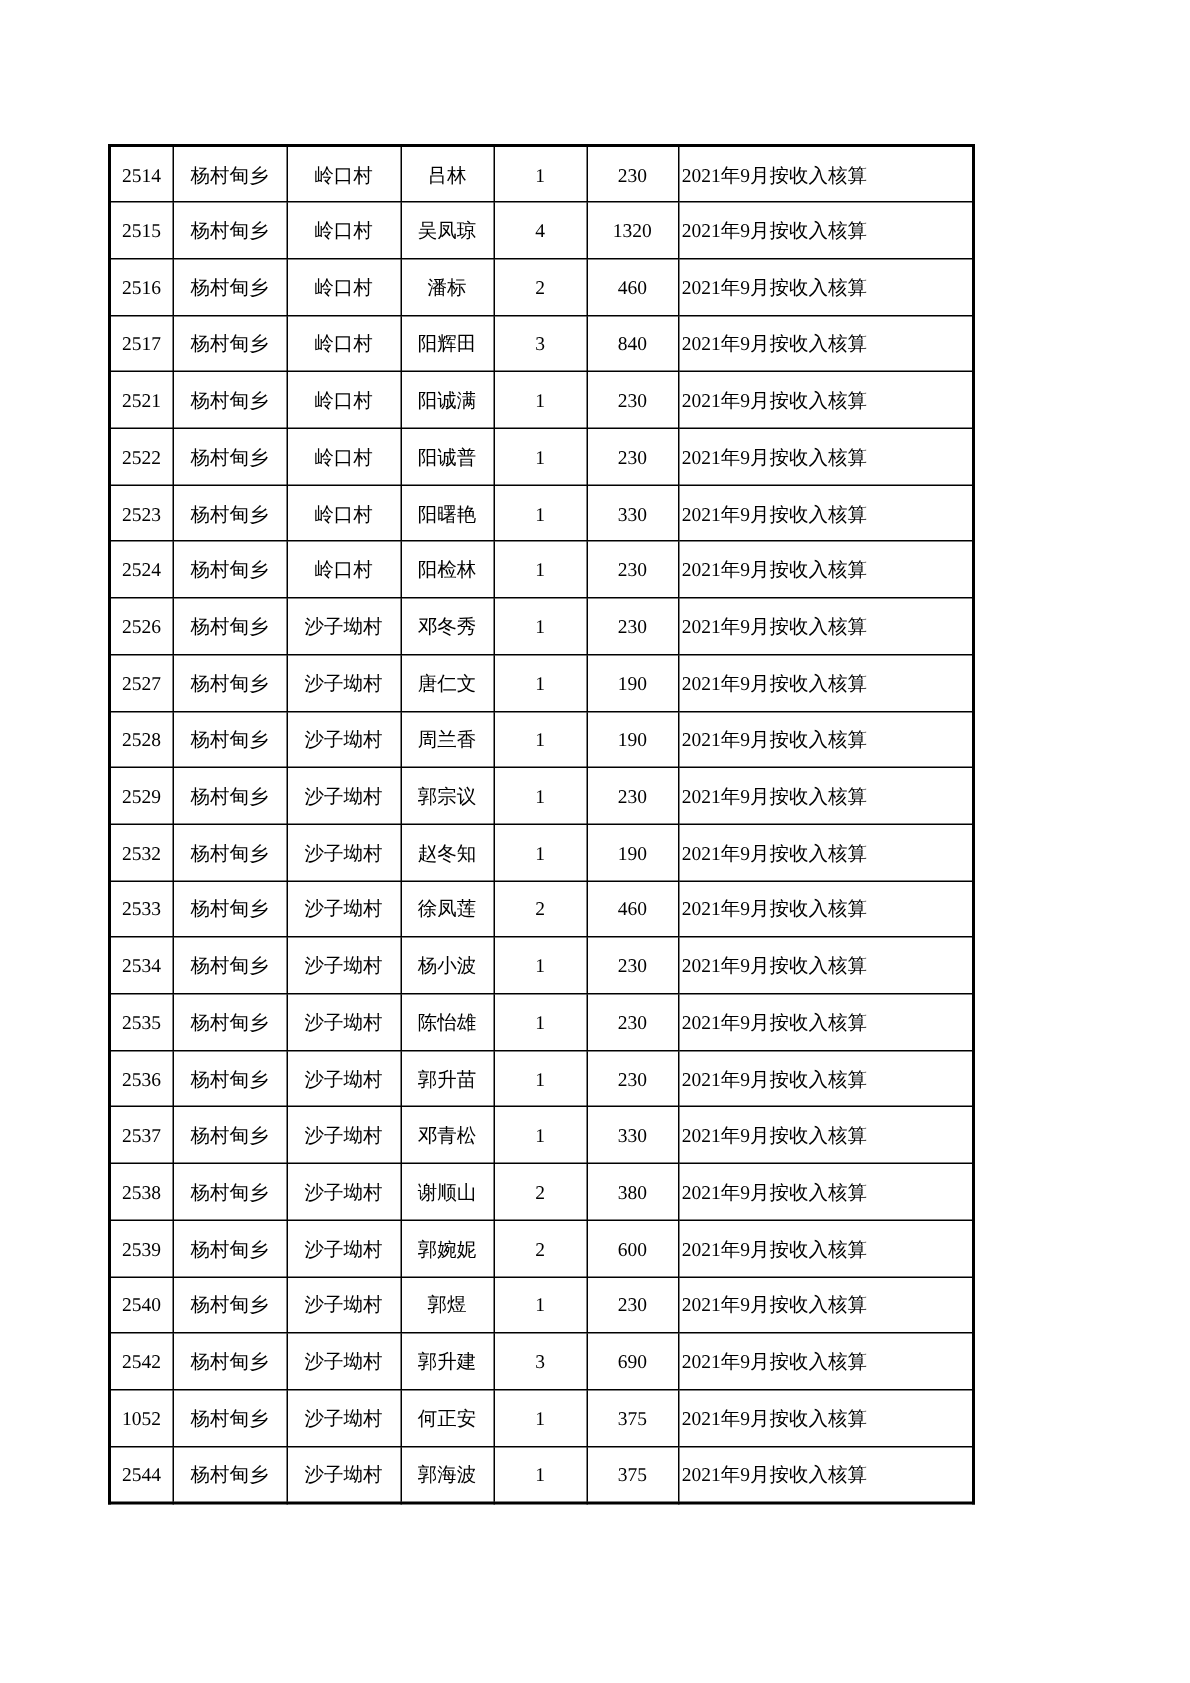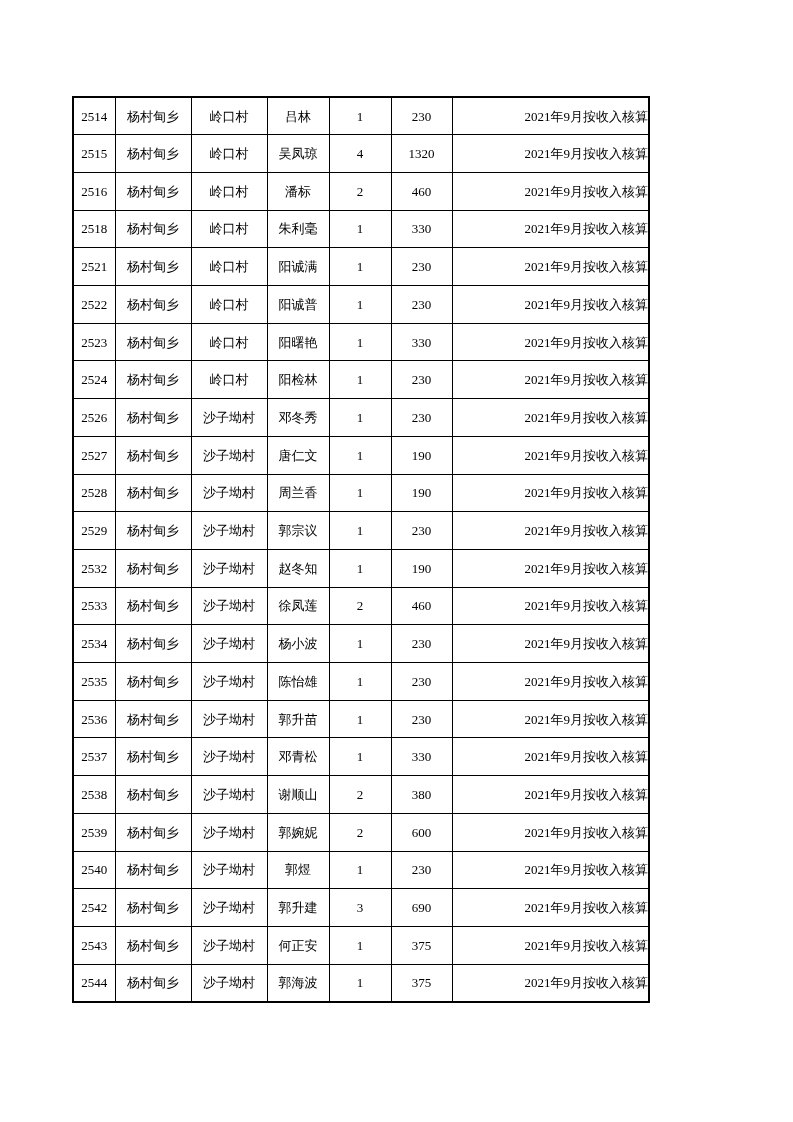--- a/index.html
+++ b/index.html
@@ -39,22 +39,22 @@
     vertical-align: middle;
     padding: 0;
     white-space: nowrap;
     overflow: hidden;
     color: #000000;
   }
   table.records tr {
     height: 29.25px;
   }
   table.records td.note-col {
-    text-align: right;
-    padding-left: 15px;
+    text-align: left;
+    padding-left: 2px;
   }
   
 </style>
 </head>
 <body>
 
 <div class="page">
   <table class="records">
     <colgroup>
       <col style="width:42px">
@@ -87,26 +87,26 @@
         <tr>
           <td>2516</td>
           <td>杨村甸乡</td>
           <td>岭口村</td>
           <td>潘标</td>
           <td>2</td>
           <td>460</td>
           <td class="note-col">2021年9月按收入核算</td>
         </tr>
         <tr>
-          <td>2518</td>
-          <td>杨村甸乡</td>
-          <td>岭口村</td>
-          <td>朱利毫</td>
-          <td>1</td>
-          <td>330</td>
+          <td>2517</td>
+          <td>杨村甸乡</td>
+          <td>岭口村</td>
+          <td>阳辉田</td>
+          <td>3</td>
+          <td>840</td>
           <td class="note-col">2021年9月按收入核算</td>
         </tr>
         <tr>
           <td>2521</td>
           <td>杨村甸乡</td>
           <td>岭口村</td>
           <td>阳诚满</td>
           <td>1</td>
           <td>230</td>
           <td class="note-col">2021年9月按收入核算</td>
@@ -258,21 +258,21 @@
         <tr>
           <td>2542</td>
           <td>杨村甸乡</td>
           <td>沙子坳村</td>
           <td>郭升建</td>
           <td>3</td>
           <td>690</td>
           <td class="note-col">2021年9月按收入核算</td>
         </tr>
         <tr>
-          <td>2543</td>
+          <td>1052</td>
           <td>杨村甸乡</td>
           <td>沙子坳村</td>
           <td>何正安</td>
           <td>1</td>
           <td>375</td>
           <td class="note-col">2021年9月按收入核算</td>
         </tr>
         <tr>
           <td>2544</td>
           <td>杨村甸乡</td>

